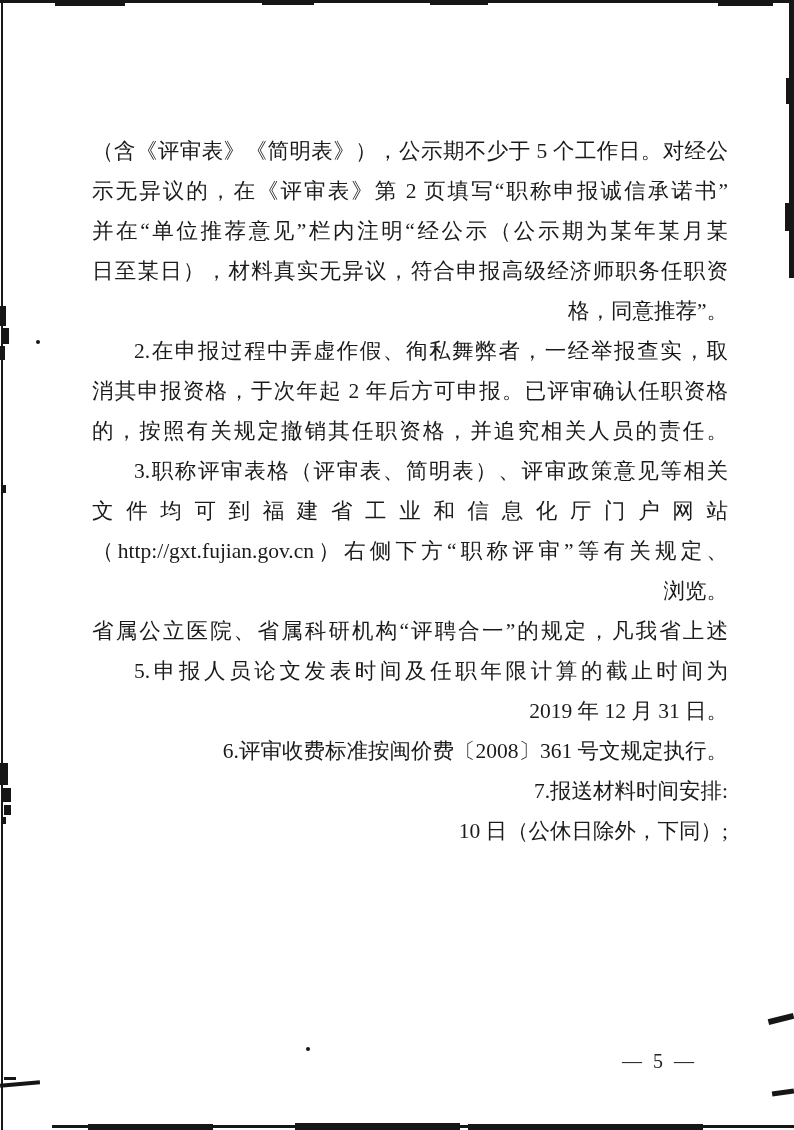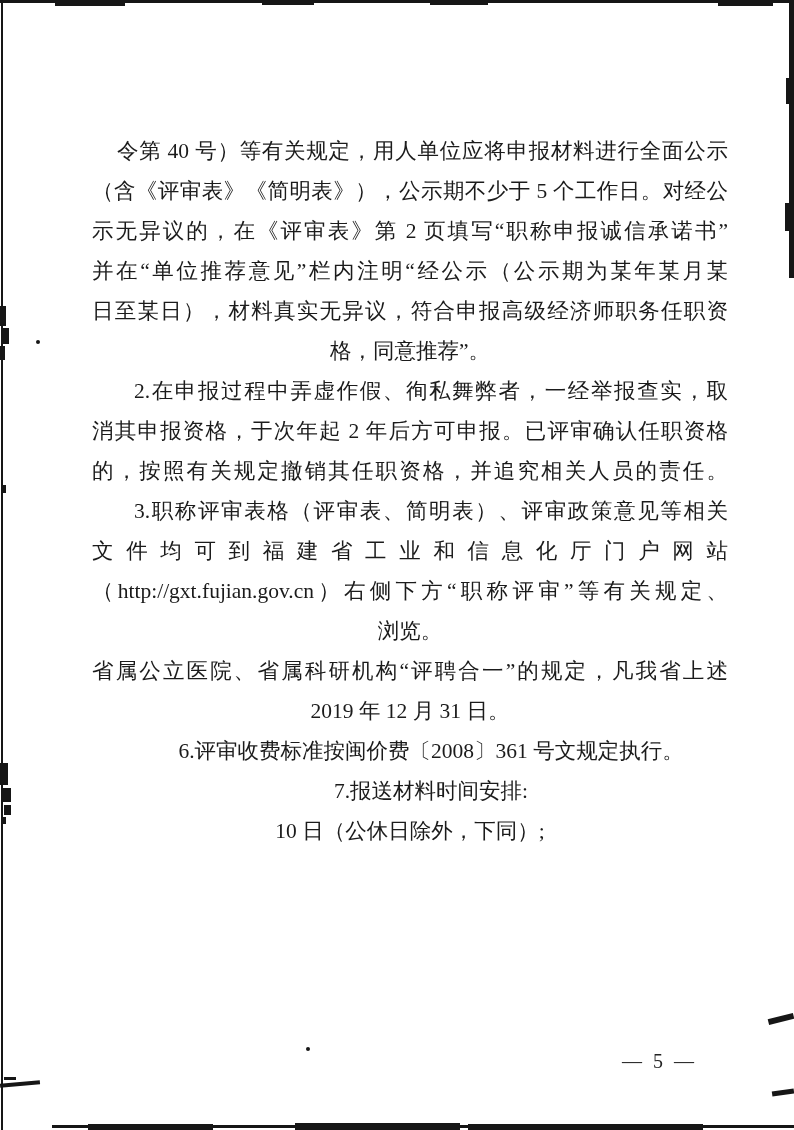--- a/index.html
+++ b/index.html
@@ -14,21 +14,21 @@
   
   .text-block{
     position:absolute;
     left:92px;top:131px;width:636px;
     color:#1b1b1b;
     font-size:21.5px;
   }
   .line{
     height:40px;line-height:40px;
     white-space:nowrap;
-    text-align:center;
+    text-align:right;
     text-rendering:optimizeLegibility;
   }
   .line.fill{text-align:justify;text-align-last:justify;}
   .line.ind1{padding-left:25px;}
   .line.ind2{padding-left:42px;}
   
   .page-number{
     position:absolute;left:622px;top:1050px;
     font-size:20px;color:#222;
     letter-spacing:3px;white-space:nowrap;
@@ -68,34 +68,34 @@
   <div class="art" style="left:786px;top:78px;width:8px;height:26px;"></div>
   <div class="art" style="left:785px;top:203px;width:9px;height:28px;"></div>
 
   <div class="art" style="left:0;top:1082px;width:40px;height:4px;transform:rotate(-5deg);"></div>
   <div class="art" style="left:4px;top:1077px;width:12px;height:3px;"></div>
   <div class="art" style="left:768px;top:1016px;width:26px;height:6px;transform:rotate(-14deg);"></div>
   <div class="art" style="left:772px;top:1090px;width:22px;height:5px;transform:rotate(-8deg);"></div>
   <div class="art round" style="left:306px;top:1047px;width:4px;height:4px;"></div>
 
   <div class="text-block" id="text-block">
-      <div class="line fill ind1">令第 40 号）等有关规定，用人单位应将申报材料进行全面公示</div>
       <div class="line fill">（含《评审表》《简明表》），公示期不少于 5 个工作日。对经公</div>
       <div class="line fill">示无异议的，在《评审表》第 2 页填写“职称申报诚信承诺书”</div>
       <div class="line fill">并在“单位推荐意见”栏内注明“经公示（公示期为某年某月某</div>
       <div class="line fill">日至某日），材料真实无异议，符合申报高级经济师职务任职资</div>
       <div class="line">格，同意推荐”。</div>
       <div class="line fill ind2">2.在申报过程中弄虚作假、徇私舞弊者，一经举报查实，取</div>
       <div class="line fill">消其申报资格，于次年起 2 年后方可申报。已评审确认任职资格</div>
       <div class="line fill">的，按照有关规定撤销其任职资格，并追究相关人员的责任。</div>
       <div class="line fill ind2">3.职称评审表格（评审表、简明表）、评审政策意见等相关</div>
       <div class="line fill">文件均可到福建省工业和信息化厅门户网站</div>
       <div class="line fill">（http://gxt.fujian.gov.cn）右侧下方“职称评审”等有关规定、</div>
       <div class="line">浏览。</div>
       <div class="line fill">省属公立医院、省属科研机构“评聘合一”的规定，凡我省上述</div>
+      <div class="line fill ind2">5.申报人员论文发表时间及任职年限计算的截止时间为</div>
       <div class="line">2019 年 12 月 31 日。</div>
       <div class="line ind2">6.评审收费标准按闽价费〔2008〕361 号文规定执行。</div>
       <div class="line ind2">7.报送材料时间安排:</div>
       <div class="line">10 日（公休日除外，下同）;</div>
     </div>
 
   <div class="page-number">— 5 —</div>
 
 </div>
 

